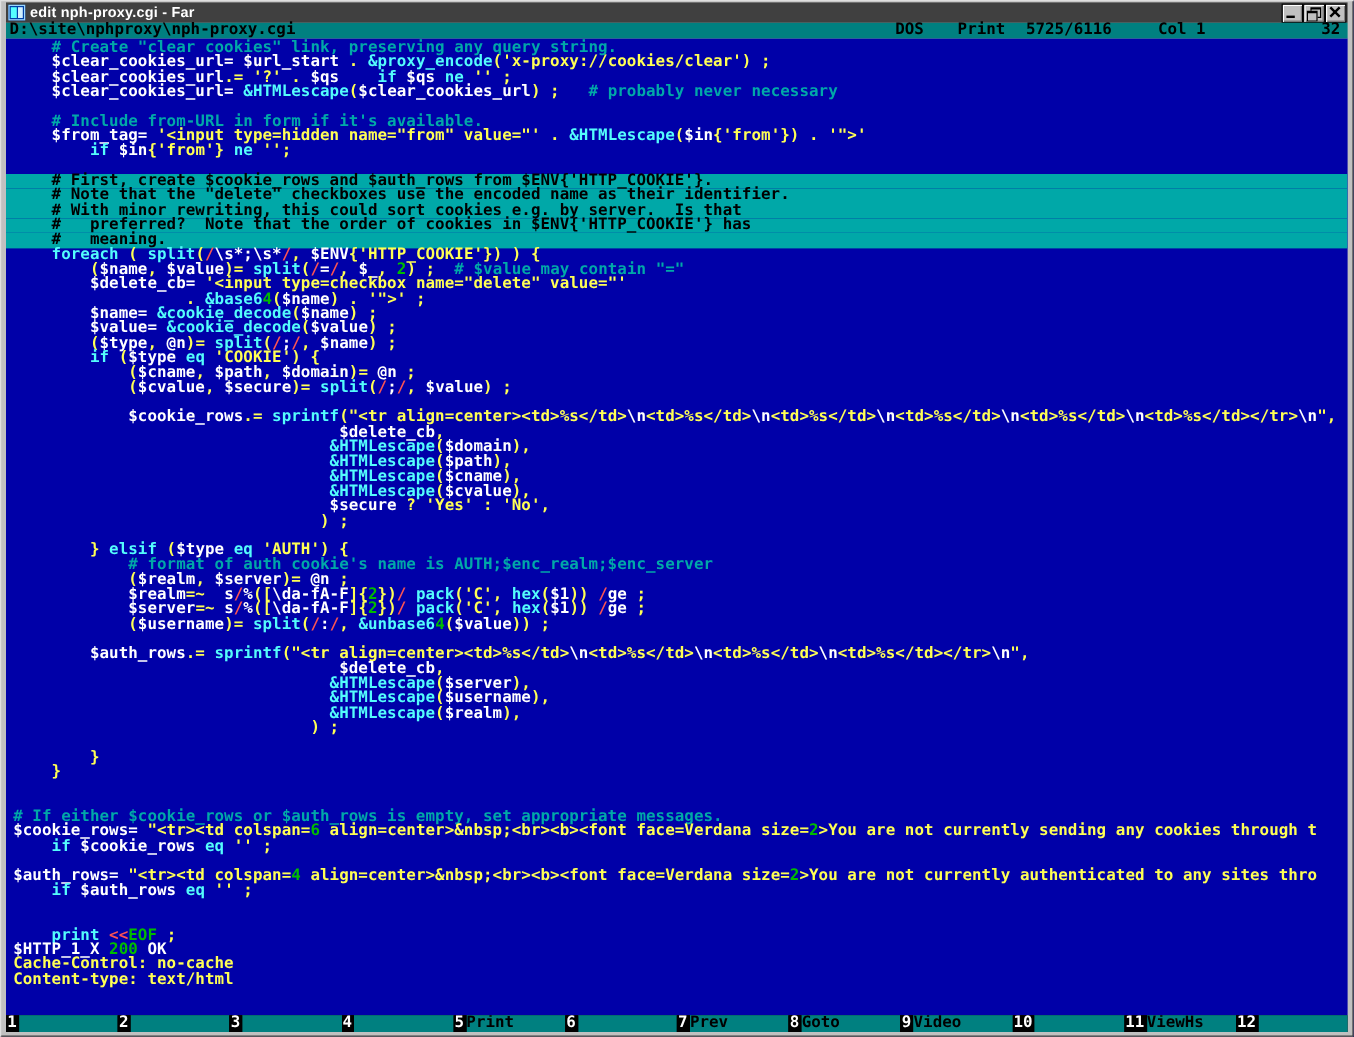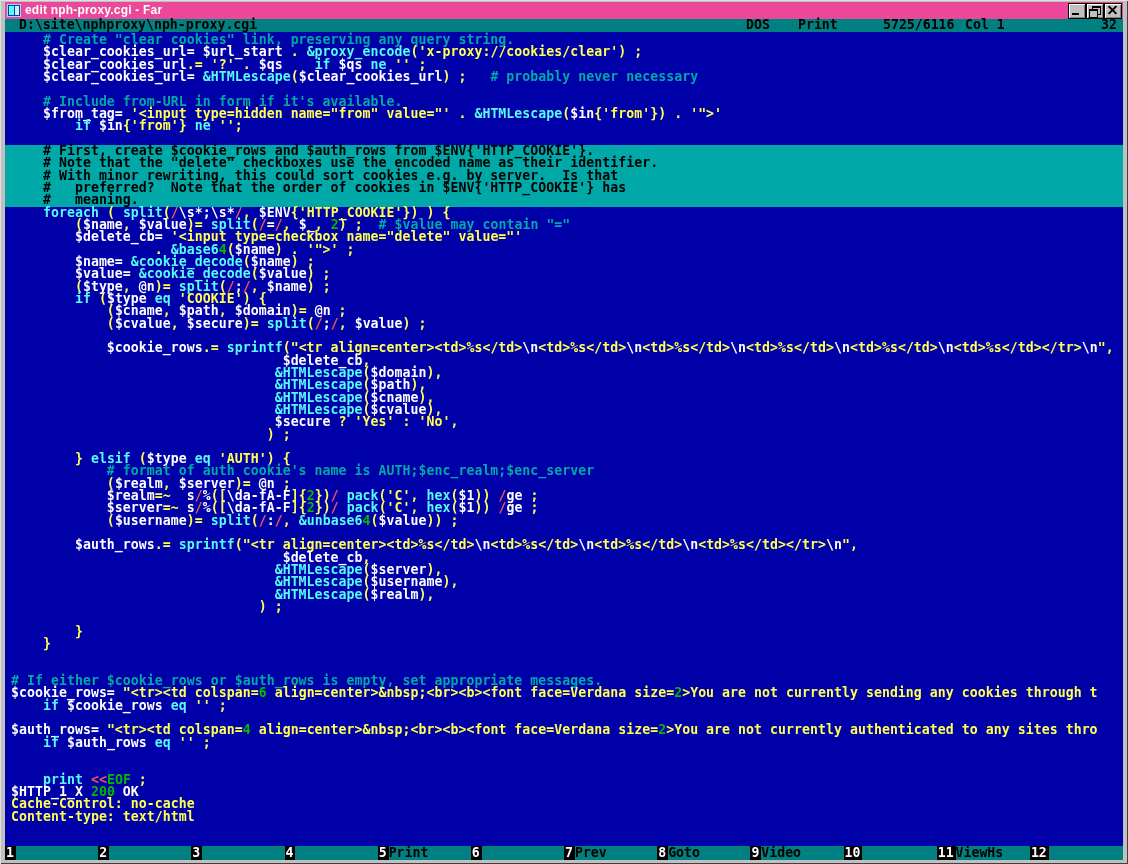--- a/index.html
+++ b/index.html
@@ -4,44 +4,44 @@
 <style>
   *{margin:0;padding:0;box-sizing:border-box}
   html,body{width:1128px;height:864px;background:#000;overflow:hidden}
   body{font-family:"DejaVu Sans Mono",monospace}
   .window{
     width:1128px;height:864px;background:#c0c0c0;
     padding:2px 5px 4px 5px;display:flex;flex-direction:column;
     box-shadow:inset 1px 1px 0 #dfdfdf, inset -1px -1px 0 #404040;
   }
   
-  .titlebar{height:17px;background:#ec4899;display:flex;align-items:center;padding:0 2px;flex:none}
+  .titlebar{height:17px;background:#404040;display:flex;align-items:center;padding:0 2px;flex:none}
   .app-icon{width:14px;height:13px;margin-right:4px;background:#0040a8;
     border:1px solid #9ad7ff;display:flex;gap:1px;padding:1px;flex:none}
   .app-icon i{flex:1;background:#55ffff;display:block}
   .app-icon i:last-child{background:#d0f0ff}
   .title{color:#fff;font:bold 12px/17px "Liberation Sans",sans-serif;flex:1;
     white-space:nowrap;overflow:hidden;letter-spacing:.2px}
   .winbtns{display:flex;gap:2px;flex:none;align-items:center}
   .winbtn{width:16px;height:14px;background:#c0c0c0;position:relative;cursor:default;
     box-shadow:inset 1px 1px 0 #fff, inset -1px -1px 0 #808080, 0 0 0 1px #000}
   .glyph-min::after{content:"";position:absolute;left:3px;bottom:3px;width:7px;height:2px;background:#000}
   .glyph-restore::before{content:"";position:absolute;left:5px;top:2px;width:7px;height:6px;border:1px solid #000;border-top-width:2px;background:#c0c0c0}
   .glyph-restore::after{content:"";position:absolute;left:2px;top:5px;width:7px;height:6px;border:1px solid #000;border-top-width:2px;background:#c0c0c0}
   .glyph-close::before,.glyph-close::after{content:"";position:absolute;left:2px;top:5.5px;width:11px;height:2px;background:#000}
   .glyph-close::before{transform:rotate(45deg)}
   .glyph-close::after{transform:rotate(-45deg)}
   
   .statusbar{height:13px;background:#008080;color:#000;position:relative;flex:none;
     font:bold 13.2px/12px "DejaVu Sans Mono",monospace;white-space:pre}
   .statusbar span{position:absolute;top:0}
-  .sb-path{left:14px}
+  .sb-path{left:3px}
   .sb-mode{left:741px}
   .sb-line-label{left:793px}
-  .sb-line-value{left:878px}
+  .sb-line-value{left:850px}
   .sb-col{left:960px}
   .sb-code{right:6px}
   
   .editor{flex:1;background:#0000a8;overflow:hidden;padding:2px 0 0 6px;
     font:bold 13.2px/12.33px "DejaVu Sans Mono",monospace;letter-spacing:.05px}
   .line{height:12.33px;min-height:12.33px;white-space:pre}
   .line.sel{background:#00a8a8;margin-left:-6px;padding-left:6px;margin-right:0}
   .line.sel span{color:#000}
   .t-w{color:#ffffff}
   .t-y{color:#ffff54}

